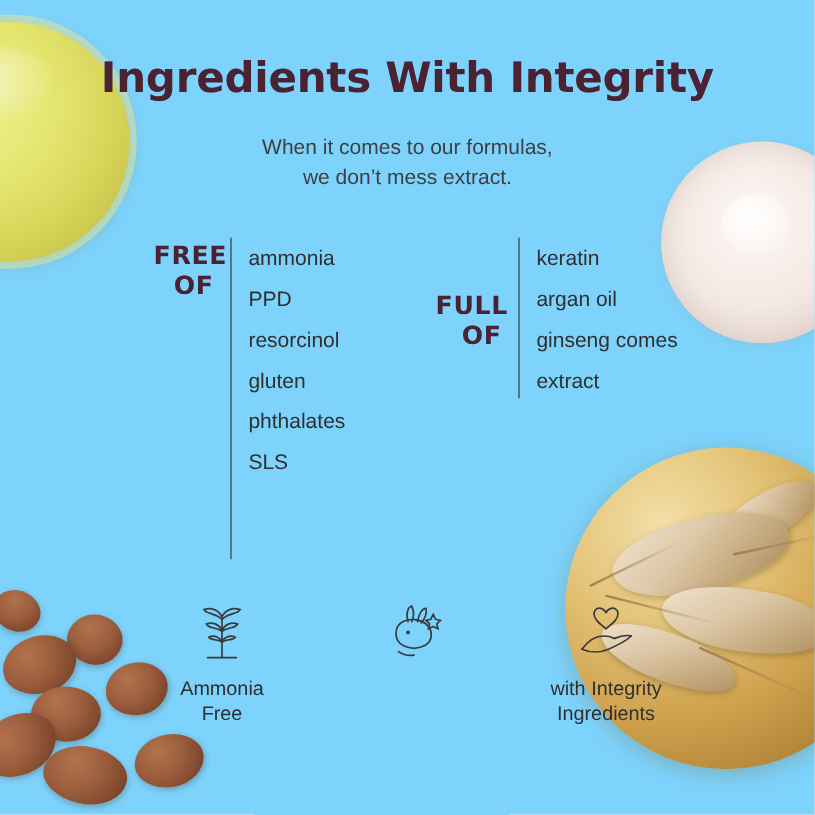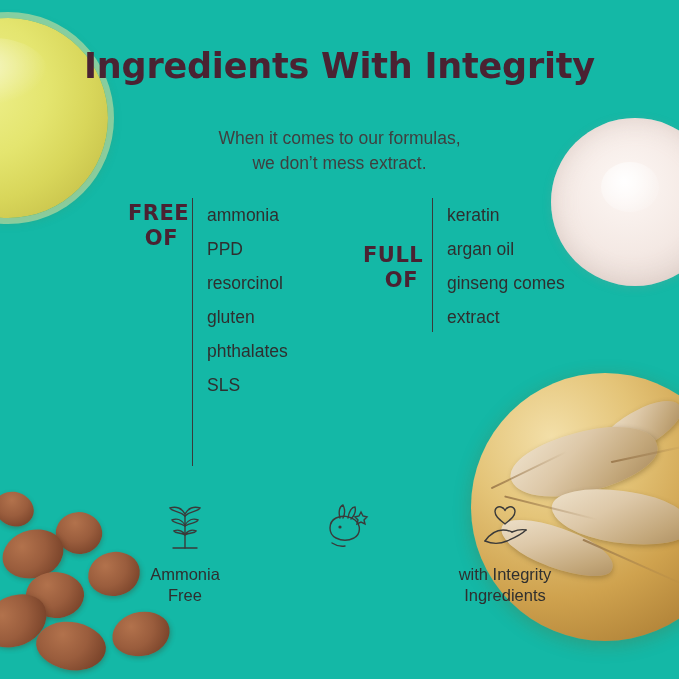--- a/index.html
+++ b/index.html
@@ -11,21 +11,21 @@
     height: 679px;
     background: #ffffff;
     font-family: "Liberation Sans", sans-serif;
     overflow: hidden;
     position: relative;
   }
 
   #page {
     position: absolute;
     inset: 0;
-    background: #14b8a6;
+    background: #7dd3fc;
     overflow: hidden;
   }
 
   
   .photo { position: absolute; pointer-events: none; }
 
   
   .oil-dish {
     left: -92px; top: 18px;
     width: 200px; height: 200px;
@@ -115,21 +115,20 @@
     z-index: 5;
   }
   .subline {
     position: absolute;
     left: 0; right: 0; top: 110px;
     text-align: center;
     font-size: 17.5px;
     line-height: 25px;
     color: #3f3f3f;
     z-index: 5;
-    margin-top: 16px;
   }
   .subline div { display: block; }
 
   
   .cols {
     position: absolute;
     left: 128px; top: 198px;
     width: 430px;
     z-index: 5;
   }

